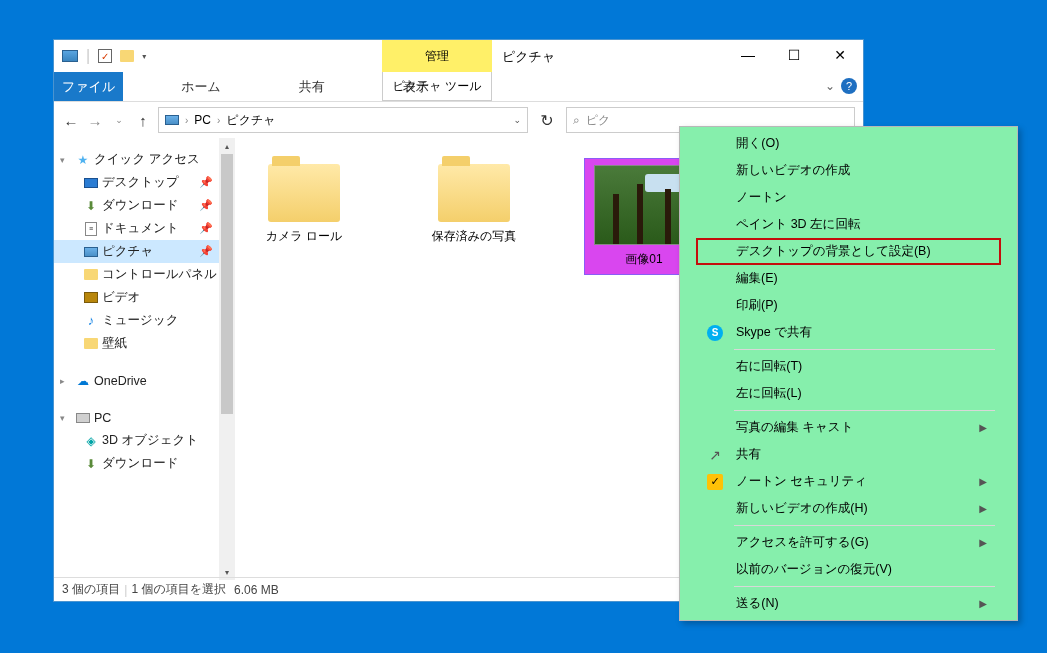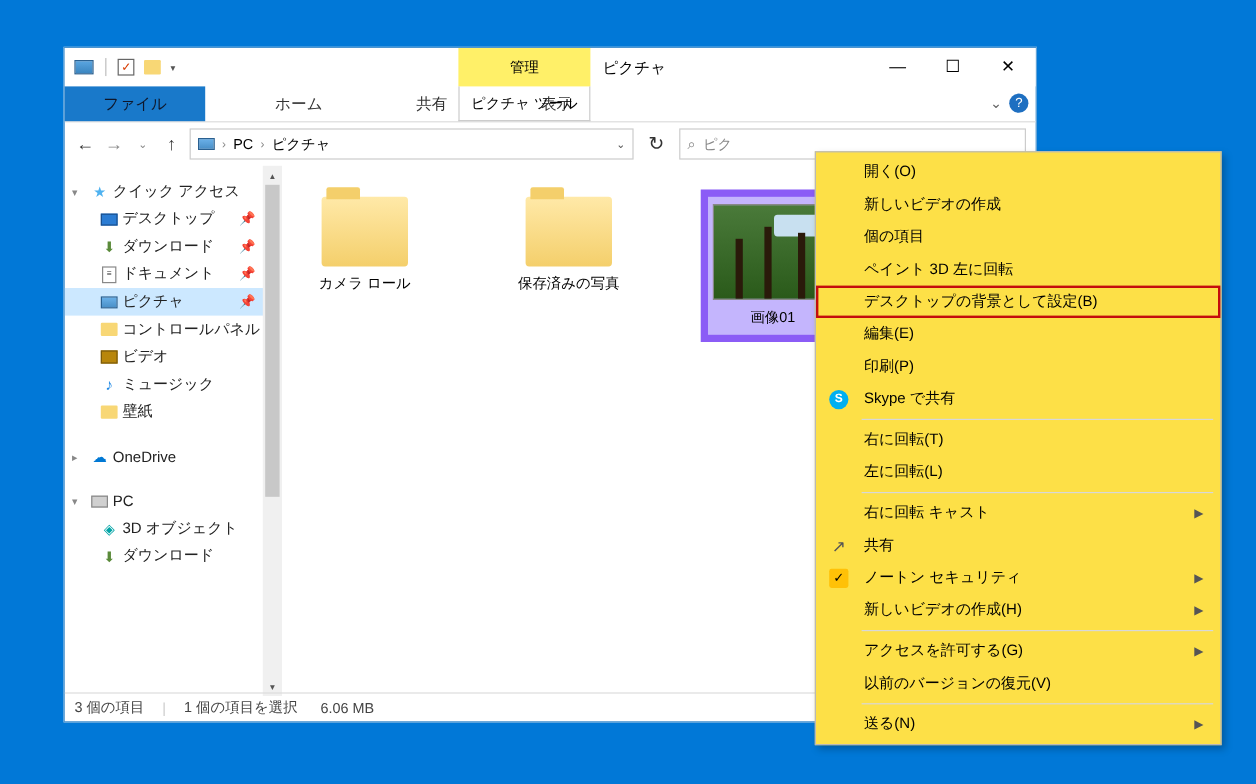--- a/index.html
+++ b/index.html
@@ -9,21 +9,21 @@
 .titlebar-icons { display: flex; align-items: center; gap: 8px; padding-left: 8px; }
 .q-img { width: 16px; height: 12px; background: linear-gradient(#5aa5e0,#3a85c0); border: 1px solid #2a6090; }
 .q-check { width: 14px; height: 14px; border: 1px solid #666; display: flex; align-items: center; justify-content: center; color: #d83b01; font-size: 10px; }
 .q-fold { width: 14px; height: 12px; background: #f8d775; border-radius: 1px; }
 .q-drop { font-size: 8px; color: #555; }
 .manage-tab { position: absolute; left: 328px; top: 0; width: 110px; height: 32px; background: #fff068; display: flex; align-items: center; justify-content: center; font-size: 12px; }
 .window-title { position: absolute; left: 448px; top: 8px; font-size: 13px; }
 .wc { position: absolute; right: 0; top: 0; display: flex; }
 .wc-btn { width: 46px; height: 30px; display: flex; align-items: center; justify-content: center; font-size: 14px; }
 .ribbon-tabs { height: 30px; display: flex; align-items: stretch; border-bottom: 1px solid #ddd; position: relative; }
-.file-tab { background: #1979ca; color: #0f172a; padding: 0 32px; display: flex; align-items: center; font-size: 13px; }
+.file-tab { background: #1979ca; color: #ffffff; padding: 0 8px; display: flex; align-items: center; font-size: 13px; }
 .tab { padding: 0 20px; display: flex; align-items: center; font-size: 13px; color: #333; margin-left: 38px; }
 .pic-tool-tab { position: absolute; left: 328px; width: 110px; display: flex; align-items: center; justify-content: center; border: 1px solid #ccc; border-top: none; height: 29px; font-size: 12px; }
 .ribbon-right { position: absolute; right: 6px; top: 6px; display: flex; align-items: center; gap: 6px; }
 .help-ico { width: 16px; height: 16px; border-radius: 50%; background: #1e6fc1; color: #fff; font-size: 11px; display: flex; align-items: center; justify-content: center; }
 .addrbar { height: 36px; display: flex; align-items: center; padding: 0 8px; gap: 6px; }
 .nav-arrow { width: 18px; color: #888; font-size: 15px; text-align: center; }
 .nav-arrow.active { color: #333; }
 .bc-box { flex: 0 0 370px; height: 26px; border: 1px solid #ccc; display: flex; align-items: center; padding-left: 6px; font-size: 12px; gap: 4px; }
 .bc-sep { color: #888; font-size: 10px; padding: 0 2px; }
 .bc-drop { margin-left: auto; margin-right: 6px; color: #555; font-size: 9px; }
@@ -45,32 +45,32 @@
 .ico-doc { width: 12px; height: 14px; border: 1px solid #888; background: #fff; position: relative; font-size: 7px; display: flex; align-items: center; justify-content: center; }
 .ico-pic { width: 14px; height: 10px; background: linear-gradient(#6ab0e8,#4a90c8); border: 1px solid #2a6090; }
 .ico-fold { width: 14px; height: 11px; background: #f8d775; border-radius: 1px; }
 .ico-vid { width: 14px; height: 11px; background: #b8860b; border: 1px solid #7a5a0b; position: relative; }
 .ico-music { color: #1e88e5; font-size: 13px; }
 .ico-od { color: #0078d4; }
 .ico-pc { width: 14px; height: 10px; background: #d0d0d0; border: 1px solid #888; }
 .ico-3d { color: #00a4a6; }
 .mainview { flex: 1; padding: 20px 8px; display: flex; gap: 50px; align-items: flex-start; }
 .item-tile { width: 120px; display: flex; flex-direction: column; align-items: center; gap: 6px; padding: 6px; }
-.item-tile.sel { background: #c4b5fd; border: 6px solid #8b5cf6; }
+.item-tile.sel { background: #d946ef; border: 1px solid #8b5cf6; }
 .folder-lg { width: 72px; height: 58px; background: linear-gradient(#ffe9a8,#f4cf6b); border-radius: 3px; position: relative; }
 .folder-lg::before { content: ""; position: absolute; top: -8px; left: 4px; width: 28px; height: 10px; background: #f4cf6b; border-radius: 2px 2px 0 0; }
 .tile-label { font-size: 12px; text-align: center; }
 .thumb { width: 100px; height: 80px; background: linear-gradient(#4a7a3a,#2a5a1a); position: relative; border: 1px solid #888; overflow: hidden; }
 .thumb .sky { position: absolute; top: 8px; right: 10px; width: 38px; height: 18px; background: #c8e0f0; border-radius: 3px; }
 .thumb .trunk { position: absolute; bottom: 0; width: 6px; background: #2a1a0a; }
-.statusbar { position: absolute; bottom: 0; left: 0; right: 0; height: 24px; border-top: 1px solid #ddd; display: flex; align-items: center; padding-left: 8px; font-size: 12px; color: #444; gap: 15px; }
+.statusbar { position: absolute; bottom: 0; left: 0; right: 0; height: 24px; border-top: 1px solid #ddd; display: flex; align-items: center; padding-left: 8px; font-size: 12px; color: #444; gap: 4px; }
 .status-sep { color: #ccc; }
 
 
-.ctxmenu { position: absolute; left: 679px; top: 126px; width: 339px; background: #fde047; border: 1px solid #b8b8b8; box-shadow: 3px 3px 6px rgba(0,0,0,0.25); padding: 3px 0; }
+.ctxmenu { position: absolute; left: 679px; top: 126px; width: 339px; background: #86efac; border: 1px solid #b8b8b8; box-shadow: 3px 3px 6px rgba(0,0,0,0.25); padding: 3px 16px; }
 .ctx-item { height: 27px; display: flex; align-items: center; padding-left: 40px; padding-right: 14px; font-size: 12.5px; color: #000; position: relative; }
 .ctx-item.hi { outline: 2px solid #c40d0d; outline-offset: -2px; }
 .ctx-sep { height: 1px; background: #d8d8d8; margin: 3px 6px 3px 38px; }
 .ctx-ico { position: absolute; left: 10px; width: 18px; height: 18px; display: flex; align-items: center; justify-content: center; font-size: 13px; }
 .ctx-sub { margin-left: auto; color: #555; font-size: 10px; }
 .skype-ico { width: 16px; height: 16px; border-radius: 50%; background: #00aff0; color: #fff; font-size: 10px; font-weight: bold; display: flex; align-items: center; justify-content: center; }
 .norton-ico { width: 16px; height: 16px; background: #ffc107; border-radius: 2px; color: #000; font-size: 11px; display: flex; align-items: center; justify-content: center; }
 .share-ico { color: #555; font-size: 14px; }
 </style>
 </head>
@@ -242,21 +242,21 @@
 </div>
 
 <div class="ctxmenu">
   <div class="ctx-item">
       <span>開く(O)</span>
     </div>
   <div class="ctx-item">
       <span>新しいビデオの作成</span>
     </div>
   <div class="ctx-item">
-      <span>個の項目</span>
+      <span>ノートン</span>
     </div>
   <div class="ctx-item">
       <span>ペイント 3D 左に回転</span>
     </div>
   <div class="ctx-item hi">
       <span>デスクトップの背景として設定(B)</span>
     </div>
   <div class="ctx-item">
       <span>編集(E)</span>
     </div>
@@ -271,21 +271,21 @@
   </div>
   <div class="ctx-sep"></div>
   <div class="ctx-item">
       <span>右に回転(T)</span>
     </div>
   <div class="ctx-item">
       <span>左に回転(L)</span>
     </div>
   <div class="ctx-sep"></div>
   <div class="ctx-item">
-      <span>右に回転 キャスト</span>
+      <span>写真の編集 キャスト</span>
       <span class="ctx-sub">▶</span>
     </div>
   <div class="ctx-item">
     <span class="ctx-ico share-ico">↗</span>
     <span>共有</span>
   </div>
   <div class="ctx-item">
     <span class="ctx-ico">
         <span class="norton-ico">✓</span>
       </span>

